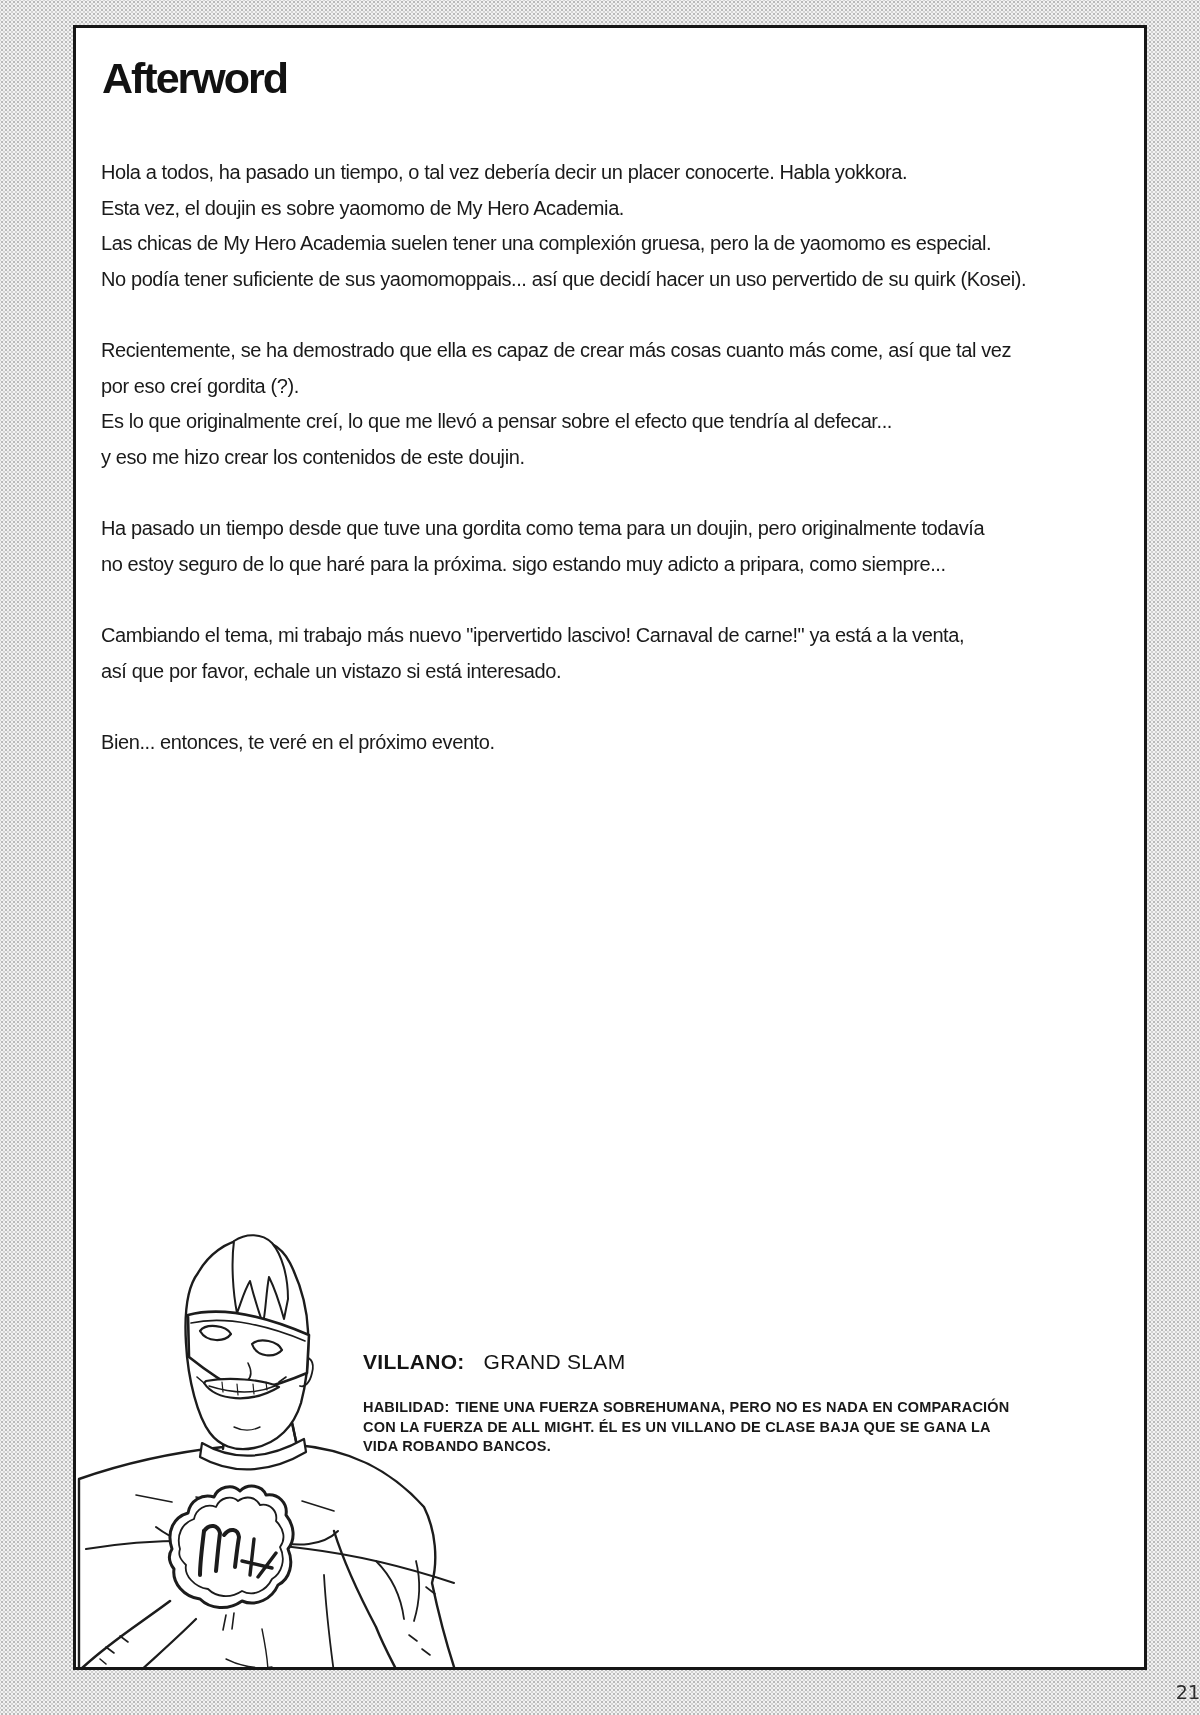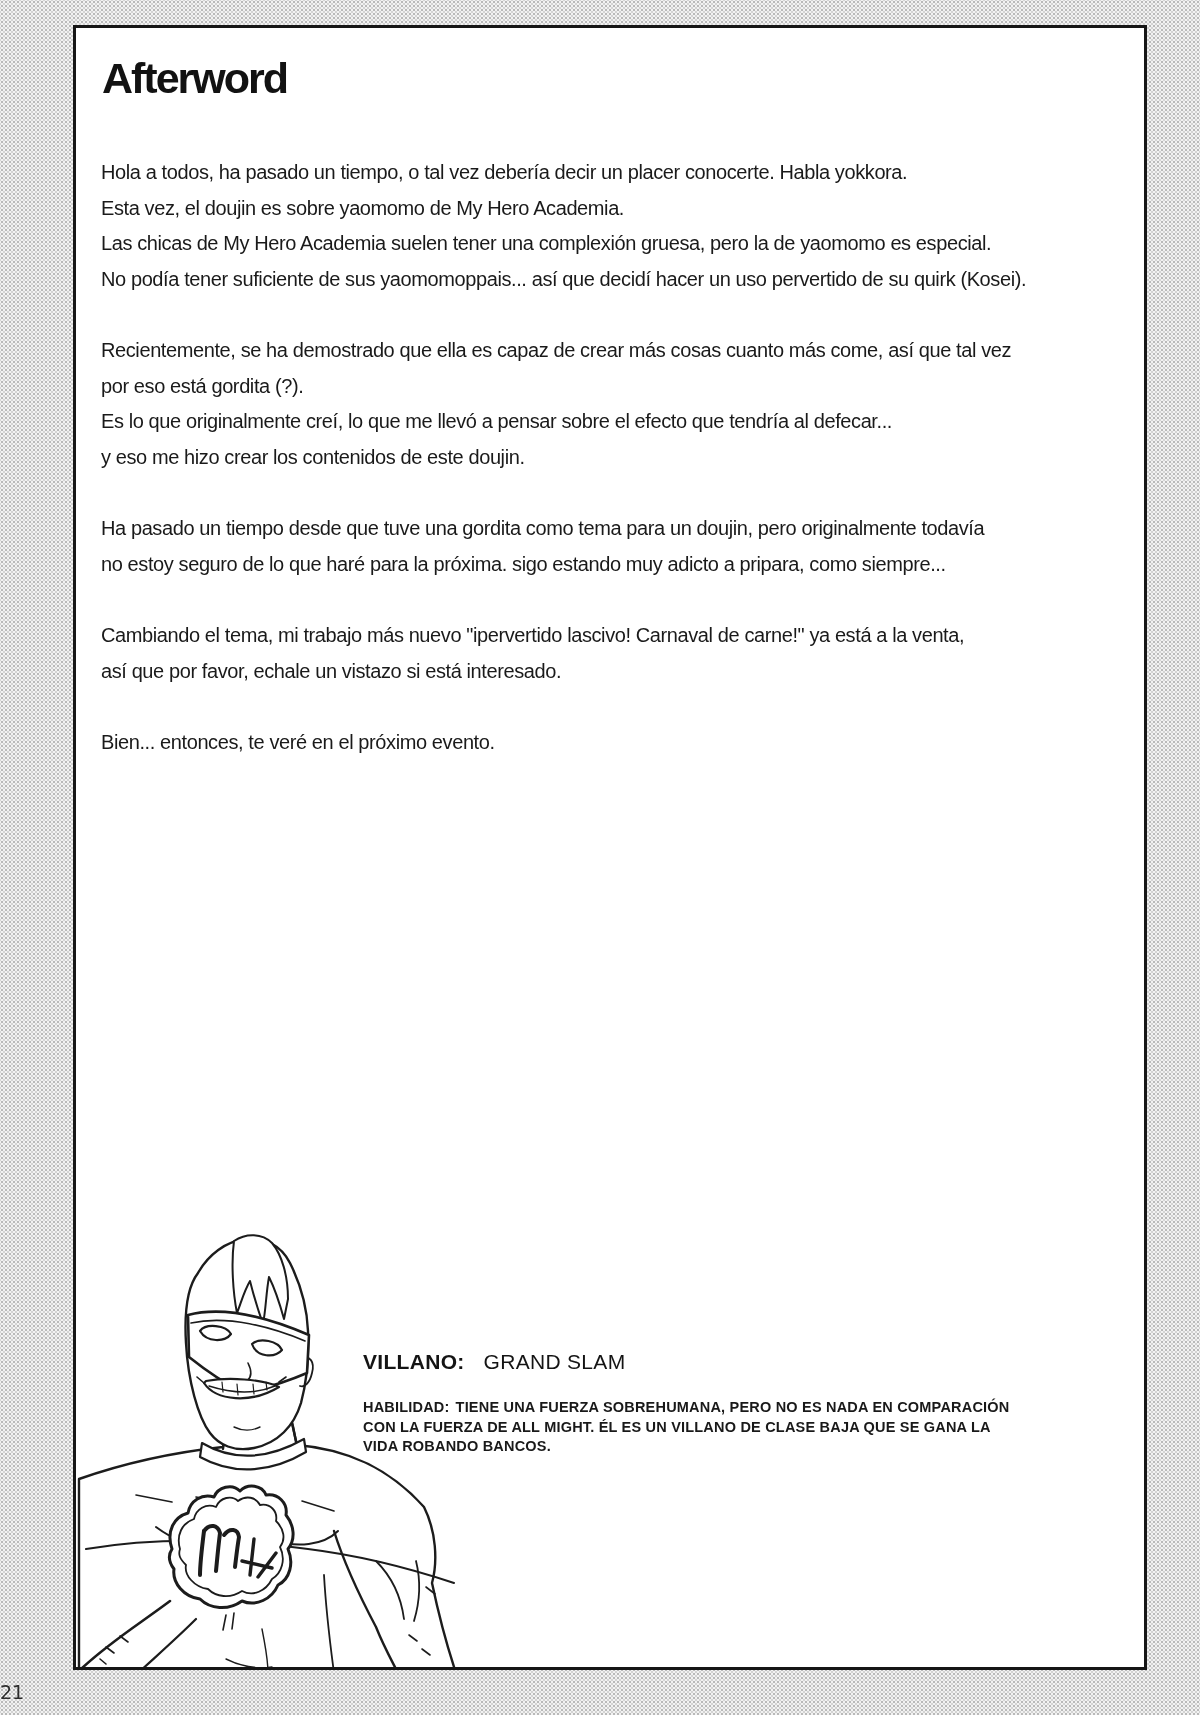--- a/index.html
+++ b/index.html
@@ -38,41 +38,41 @@
   .villain-name .val{ margin-left:19px; font-weight:400; }
   .villain-ability{
     position:absolute; left:287px; top:1358px; font-size:14.5px; line-height:19.5px;
     font-weight:700; color:#191919; white-space:nowrap; letter-spacing:0.2px;margin-top:12px;
   }
   .villain-ability .lbl{ font-weight:800; }
   .villain-ability .rest{ margin-left:6px; font-weight:700; }
   .illus{ position:absolute; left:0; top:1203px; }
   .illus path, .illus ellipse { vector-effect:non-scaling-stroke; }
   .page-num{
-    position:absolute; left:0; top:1681px; width:1200px; text-align:left;
+    position:absolute; left:0; top:1681px; width:1200px; text-align:right;
     font-size:19px; color:#2d2d2d; font-family:"DejaVu Sans", sans-serif;
   }
 </style>
 </head>
 <body>
 
 <div class="frame">
 
   <div class="title">Afterword</div>
 
   <div class="body-text">
     <div class="para">
       <div class="line">Hola a todos, ha pasado un tiempo, o tal vez debería decir un placer conocerte. Habla yokkora.</div>
       <div class="line">Esta vez, el doujin es sobre yaomomo de My Hero Academia.</div>
       <div class="line">Las chicas de My Hero Academia suelen tener una complexión gruesa, pero la de yaomomo es especial.</div>
       <div class="line">No podía tener suficiente de sus yaomomoppais... así que decidí hacer un uso pervertido de su quirk (Kosei).</div>
     </div>
     <div class="para">
       <div class="line">Recientemente, se ha demostrado que ella es capaz de crear más cosas cuanto más come, así que tal vez</div>
-      <div class="line">por eso está gordita (?).</div>
+      <div class="line">por eso creí gordita (?).</div>
       <div class="line">Es lo que originalmente creí, lo que me llevó a pensar sobre el efecto que tendría al defecar...</div>
       <div class="line">y eso me hizo crear los contenidos de este doujin.</div>
     </div>
     <div class="para">
       <div class="line">Ha pasado un tiempo desde que tuve una gordita como tema para un doujin, pero originalmente todavía</div>
       <div class="line">no estoy seguro de lo que haré para la próxima. sigo estando muy adicto a pripara, como siempre...</div>
     </div>
     <div class="para">
       <div class="line">Cambiando el tema, mi trabajo más nuevo "ipervertido lascivo! Carnaval de carne!" ya está a la venta,</div>
       <div class="line">así que por favor, echale un vistazo si está interesado.</div>

